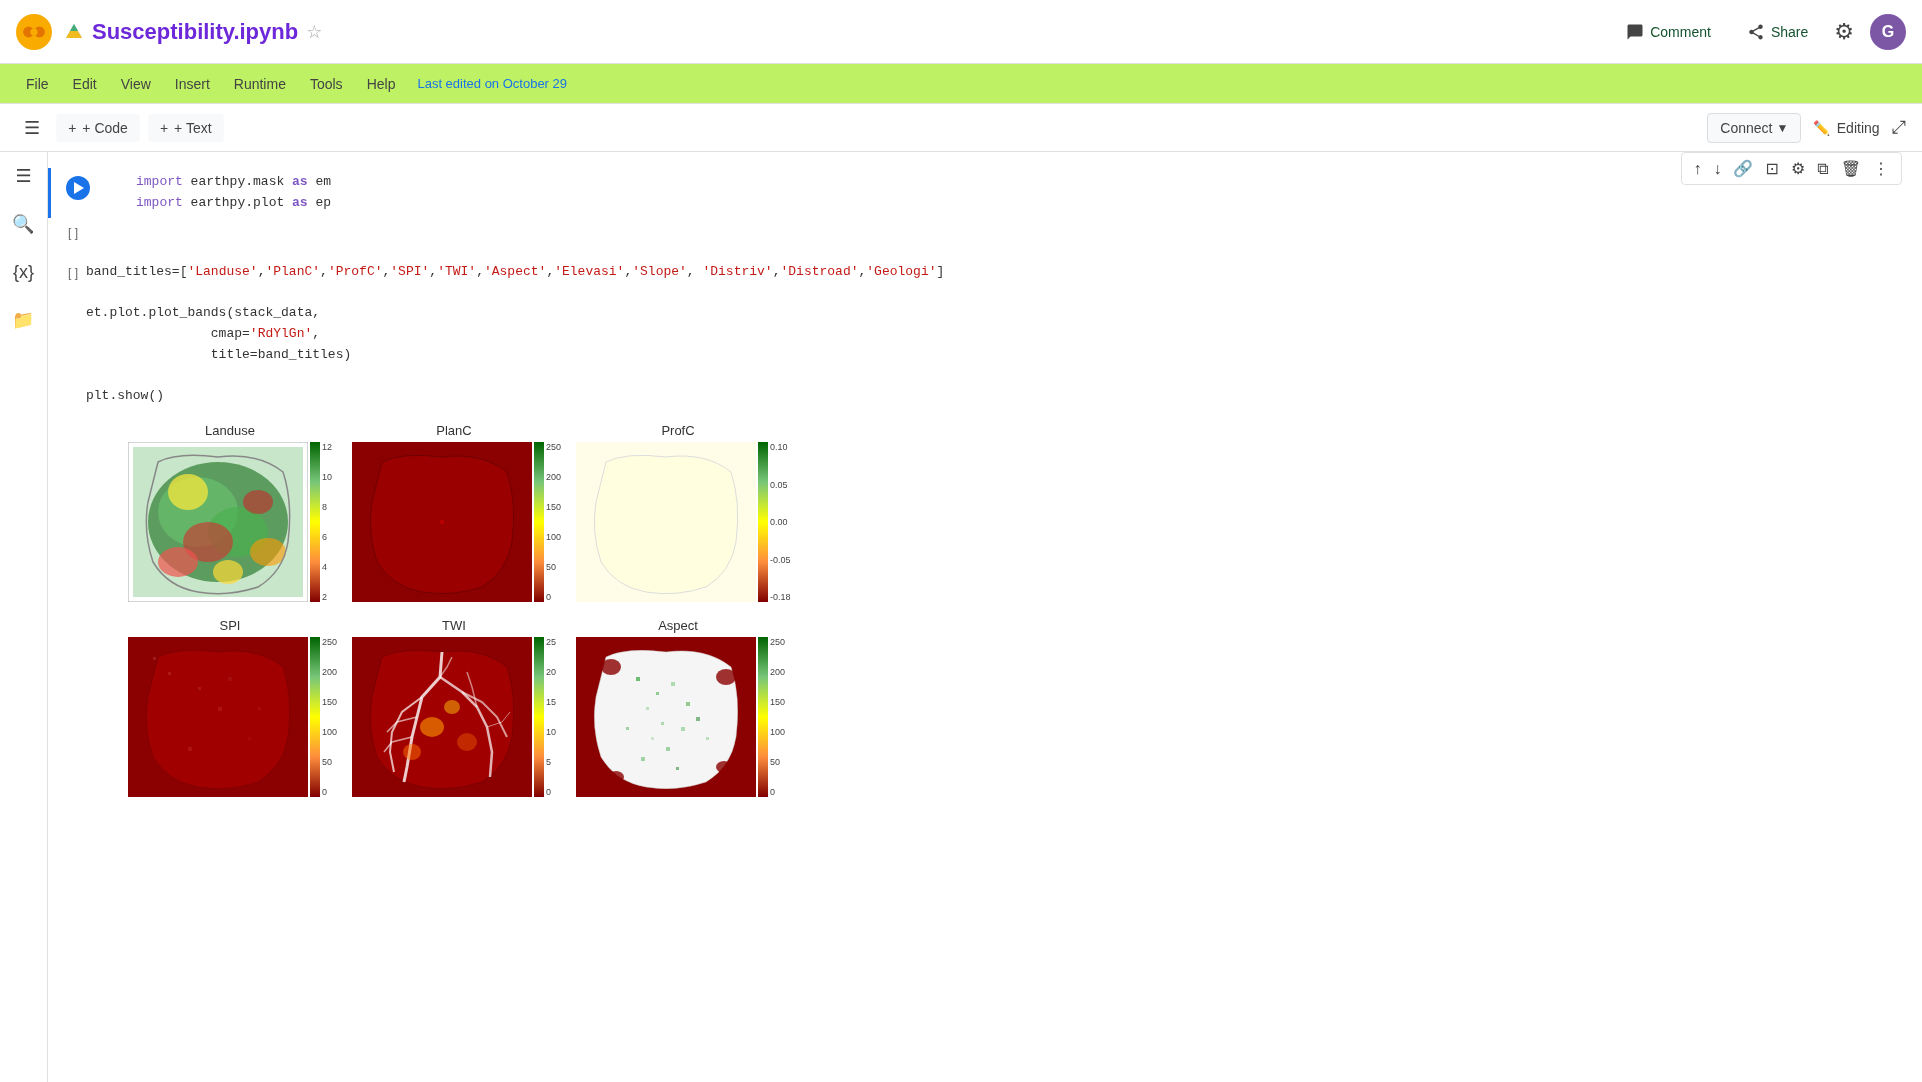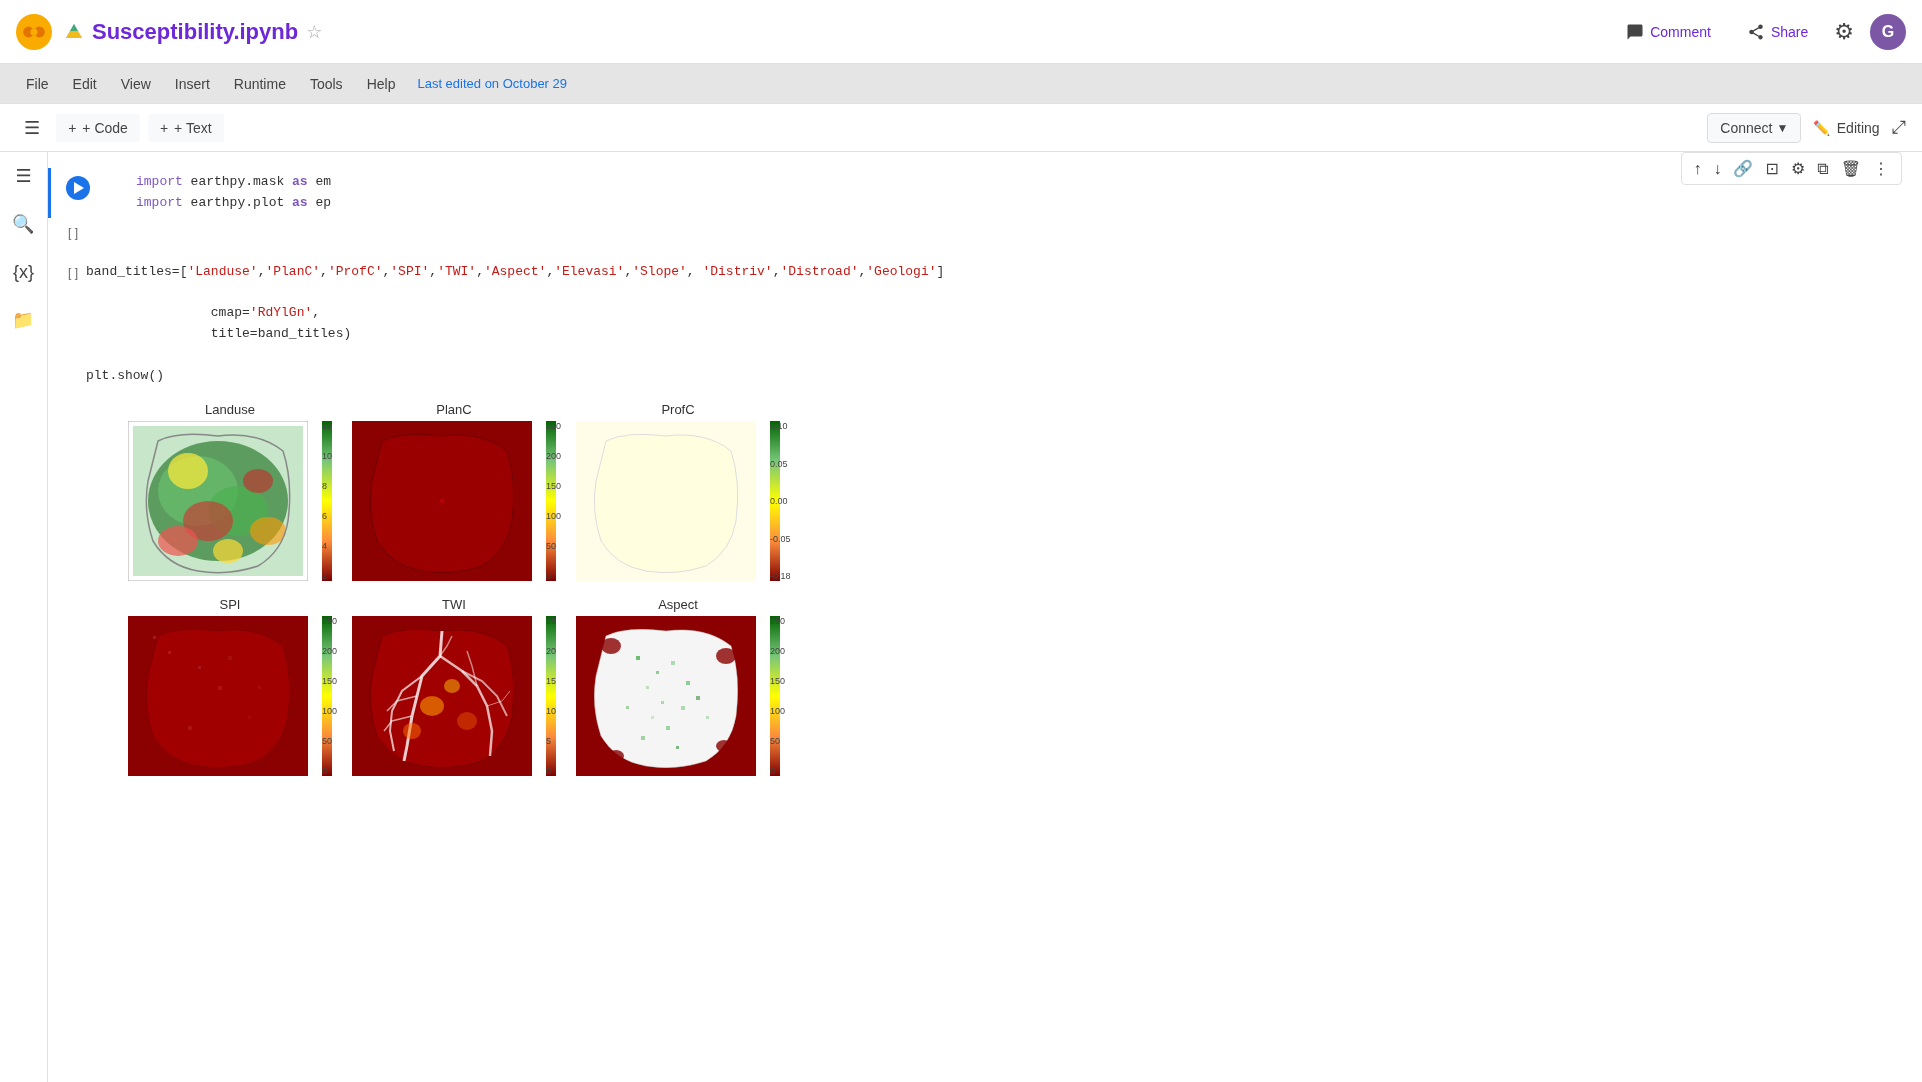--- a/index.html
+++ b/index.html
@@ -34,21 +34,21 @@
     #top-right {
       display: flex;
       align-items: center;
       gap: 16px;
     }
     .top-btn {
       display: flex;
       align-items: center;
       gap: 6px;
       font-size: 14px;
-      color: #6d28d9;
+      color: #14532d;
       cursor: pointer;
       padding: 6px 10px;
       border-radius: 4px;
       justify-content: flex-end;
     }
     #avatar {
       width: 36px;
       height: 36px;
       border-radius: 50%;
       background: #7b57a6;
@@ -67,21 +67,21 @@
     }
 
     
     #menubar {
       display: flex;
       align-items: center;
       height: 40px;
       border-bottom: 1px solid #e0e0e0;
       padding: 0 16px;
       gap: 4px;
-      background: #e5e5e5;
+      background: #bef264;
     }
     .menu-item {
       font-size: 14px;
       color: #444;
       padding: 4px 10px;
       cursor: pointer;
       border-radius: 4px;
     }
     #last-edited {
       font-size: 13px;
@@ -295,21 +295,21 @@
       align-items: stretch;
     }
     .plot-canvas {
       width: 180px;
       height: 160px;
     }
     .colorbar {
       width: 22px;
       display: flex;
       flex-direction: column;
-      align-items: flex-end;
+      align-items: flex-start;
       position: relative;
       margin-left: 2px;
     }
     .colorbar-labels {
       position: absolute;
       left: 12px;
       top: 0;
       height: 160px;
       display: flex;
       flex-direction: column;
@@ -446,20 +446,21 @@
       <div class="cell-bracket">[ ]</div>
       <div class="cell-content" style="min-height:24px;"></div>
     </div>
 
     <div class="cell" style="padding-left:16px;flex-direction:column;align-items:flex-start;">
       <div style="display:flex;align-items:flex-start;width:100%;">
         <div class="cell-bracket">[ ]</div>
         <div class="cell-content">
           <div><span class="var">band_titles</span>=[<span class="str">'Landuse'</span>,<span class="str">'PlanC'</span>,<span class="str">'ProfC'</span>,<span class="str">'SPI'</span>,<span class="str">'TWI'</span>,<span class="str">'Aspect'</span>,<span class="str">'Elevasi'</span>,<span class="str">'Slope'</span>, <span class="str">'Distriv'</span>,<span class="str">'Distroad'</span>,<span class="str">'Geologi'</span>]</div>
           <div>&nbsp;</div>
+          <div><span class="fn">et.plot.plot_bands</span>(stack_data,</div>
           <div>&nbsp;&nbsp;&nbsp;&nbsp;&nbsp;&nbsp;&nbsp;&nbsp;&nbsp;&nbsp;&nbsp;&nbsp;&nbsp;&nbsp;&nbsp;&nbsp;cmap=<span class="str">'RdYlGn'</span>,</div>
           <div>&nbsp;&nbsp;&nbsp;&nbsp;&nbsp;&nbsp;&nbsp;&nbsp;&nbsp;&nbsp;&nbsp;&nbsp;&nbsp;&nbsp;&nbsp;&nbsp;title=band_titles)</div>
           <div>&nbsp;</div>
           <div>plt.show()</div>
         </div>
       </div>
 
       <div style="width:100%;margin-top:8px;">
 
         <div class="plot-grid">

